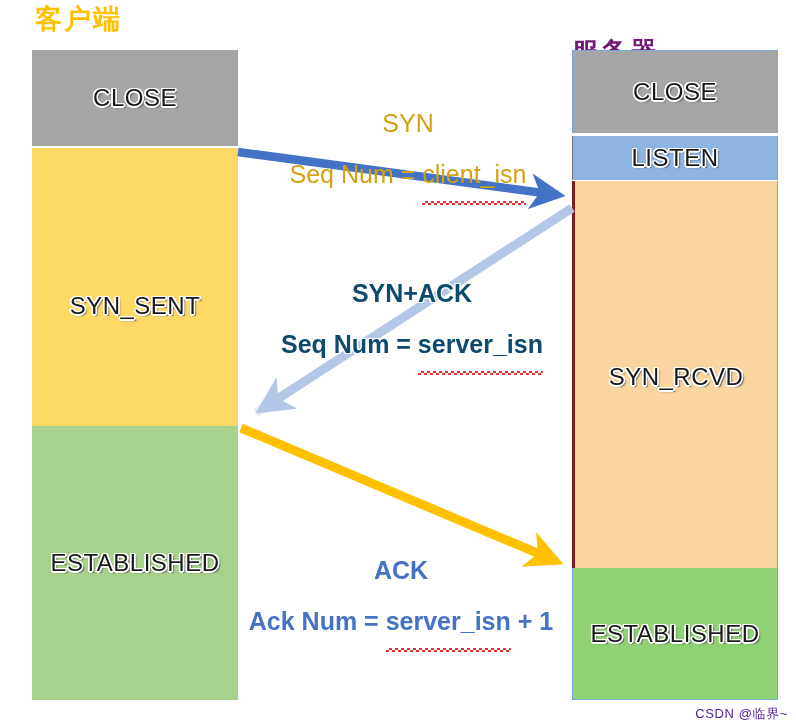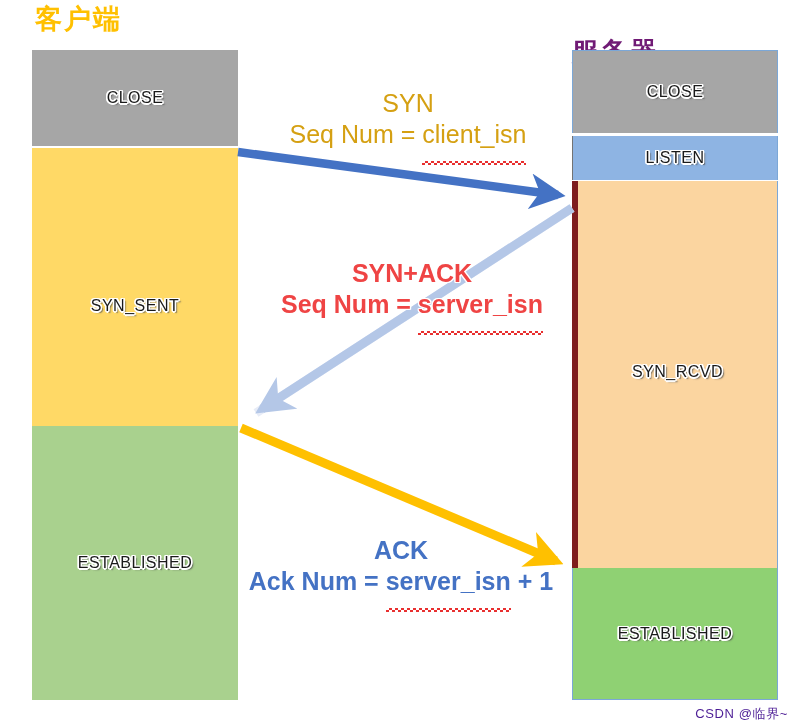--- a/index.html
+++ b/index.html
@@ -56,56 +56,56 @@
 
   
   .state-box {
     position: absolute;
     box-sizing: border-box;
     display: flex;
     align-items: center;
     justify-content: center;
   }
   .state-label {
-    font-size: 16px;
+    font-size: 24px;
     color: #1a1a1a;
     letter-spacing: 0.5px;
     white-space: nowrap;
     text-shadow:
       -1.3px -1.3px 0 #ffffff,  1.3px -1.3px 0 #ffffff,
       -1.3px  1.3px 0 #ffffff,  1.3px  1.3px 0 #ffffff,
        0px   -1.5px 0 #ffffff,  0px    1.5px 0 #ffffff,
       -1.5px  0px   0 #ffffff,  1.5px  0px   0 #ffffff,
        2.2px  2.2px 1.4px rgba(80,80,80,0.85);
   }
 
   
   .msg {
     position: absolute;
     text-align: center;
     white-space: nowrap;
     line-height: 1.22;
   }
-  .msg-line { display: block; }
+  .msg-line { display: block; margin-top: 20px; }
 
   
   #msg-syn {
     left: 238px;
     top: 88px;
     width: 340px;
     color: #D5A012;
     font-size: 25px;
   }
 
   
   #msg-synack {
     left: 232px;
     top: 258px;
     width: 360px;
-    color: #ef4444;
+    color: #0c4a6e;
     font-size: 25px;
     font-weight: bold;
     text-shadow:
       -1.1px -1.1px 0 #ffffff,  1.1px -1.1px 0 #ffffff,
       -1.1px  1.1px 0 #ffffff,  1.1px  1.1px 0 #ffffff,
        0px   -1.3px 0 #ffffff,  0px    1.3px 0 #ffffff,
       -1.3px  0px   0 #ffffff,  1.3px  0px   0 #ffffff;
   }
 
   
@@ -184,21 +184,21 @@
   </div>
 
   <div class="state-box" id="server-state-0" style="left:572px; top:50px; width:206px; height:83px; background:#A6A6A6; border:1px solid #7BA7D7; border-bottom:none;">
     <span class="state-label">CLOSE</span>
   </div>
 
   <div class="state-box" id="server-state-1" style="left:572px; top:136px; width:206px; height:44px; background:#8EB4E3; border-left:1px solid #737373; border-right:1px solid #7BA7D7;">
     <span class="state-label">LISTEN</span>
   </div>
 
-  <div class="state-box" id="server-state-2" style="left:572px; top:181px; width:206px; height:387px; background:#FBD5A0; border-left:6px solid #7f1d1d; border-right:1px solid #7BA7D7; align-items:flex-start; padding-top:12px;">
+  <div class="state-box" id="server-state-2" style="left:572px; top:181px; width:206px; height:387px; background:#FBD5A0; border-left:3px solid #7f1d1d; border-right:1px solid #7BA7D7; align-items:flex-start; padding-top:12px;">
     <span class="state-label" style="margin-top:170px;">SYN_RCVD</span>
   </div>
 
   <div class="state-box" id="server-state-3" style="left:572px; top:568px; width:206px; height:132px; background:#8FD173; border:1px solid #7BA7D7; border-top:none;">
     <span class="state-label">ESTABLISHED</span>
   </div>
 
   <svg id="arrows" viewBox="0 0 796 727">
     <defs>
       <marker id="head-blue" markerWidth="4.2" markerHeight="4.2" refX="3.3" refY="2.1" orient="auto">

